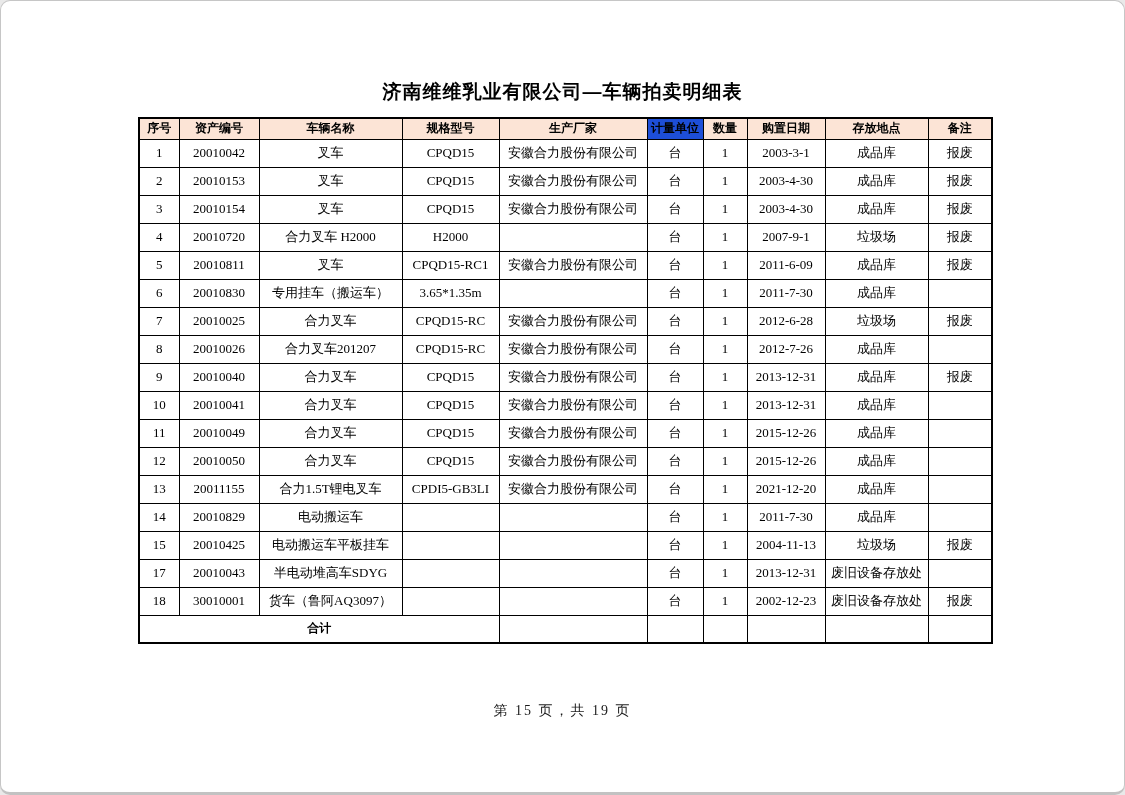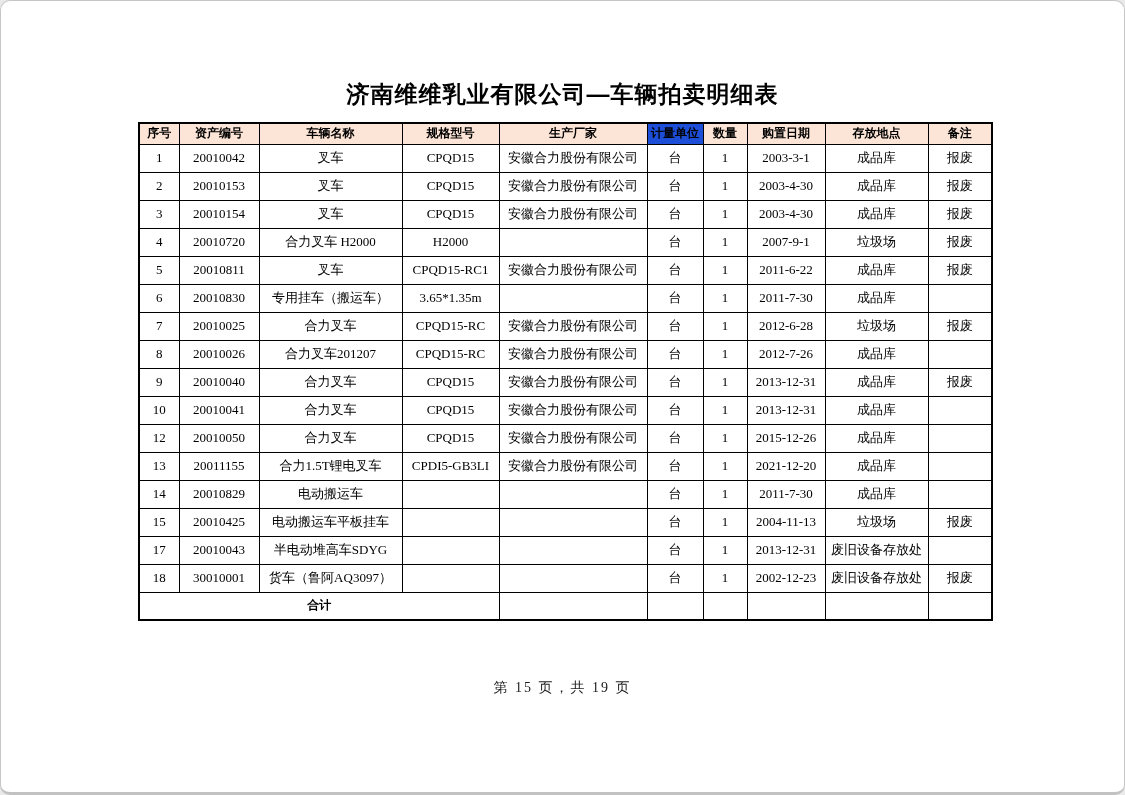--- a/index.html
+++ b/index.html
@@ -12,21 +12,21 @@
     border-radius: 10px;
     overflow: hidden;
     position: relative;
     font-family: "Liberation Serif", serif;
   }
   .page { width: 100%; height: 100%; padding-top: 78px; }
   .doc-title {
     text-align: center;
     font-family: "Liberation Sans", sans-serif;
     font-weight: bold;
-    font-size: 23px;
+    font-size: 19px;
     color: #000;
     letter-spacing: 1px;
     margin-bottom: 12px;
   }
   table.auction {
     margin-left: 137px;
     border-collapse: collapse;
     table-layout: fixed;
     width: 853px;
     border: 2px solid #000;
@@ -151,21 +151,21 @@
             <td>报废</td>
           </tr>
           <tr>
             <td>5</td>
             <td>20010811</td>
             <td>叉车</td>
             <td>CPQD15-RC1</td>
             <td>安徽合力股份有限公司</td>
             <td>台</td>
             <td>1</td>
-            <td>2011-6-22</td>
+            <td>2011-6-09</td>
             <td>成品库</td>
             <td>报废</td>
           </tr>
           <tr>
             <td>6</td>
             <td>20010830</td>
             <td>专用挂车（搬运车）</td>
             <td>3.65*1.35m</td>
             <td></td>
             <td>台</td>
@@ -216,20 +216,32 @@
             <td>合力叉车</td>
             <td>CPQD15</td>
             <td>安徽合力股份有限公司</td>
             <td>台</td>
             <td>1</td>
             <td>2013-12-31</td>
             <td>成品库</td>
             <td></td>
           </tr>
           <tr>
+            <td>11</td>
+            <td>20010049</td>
+            <td>合力叉车</td>
+            <td>CPQD15</td>
+            <td>安徽合力股份有限公司</td>
+            <td>台</td>
+            <td>1</td>
+            <td>2015-12-26</td>
+            <td>成品库</td>
+            <td></td>
+          </tr>
+          <tr>
             <td>12</td>
             <td>20010050</td>
             <td>合力叉车</td>
             <td>CPQD15</td>
             <td>安徽合力股份有限公司</td>
             <td>台</td>
             <td>1</td>
             <td>2015-12-26</td>
             <td>成品库</td>
             <td></td>

